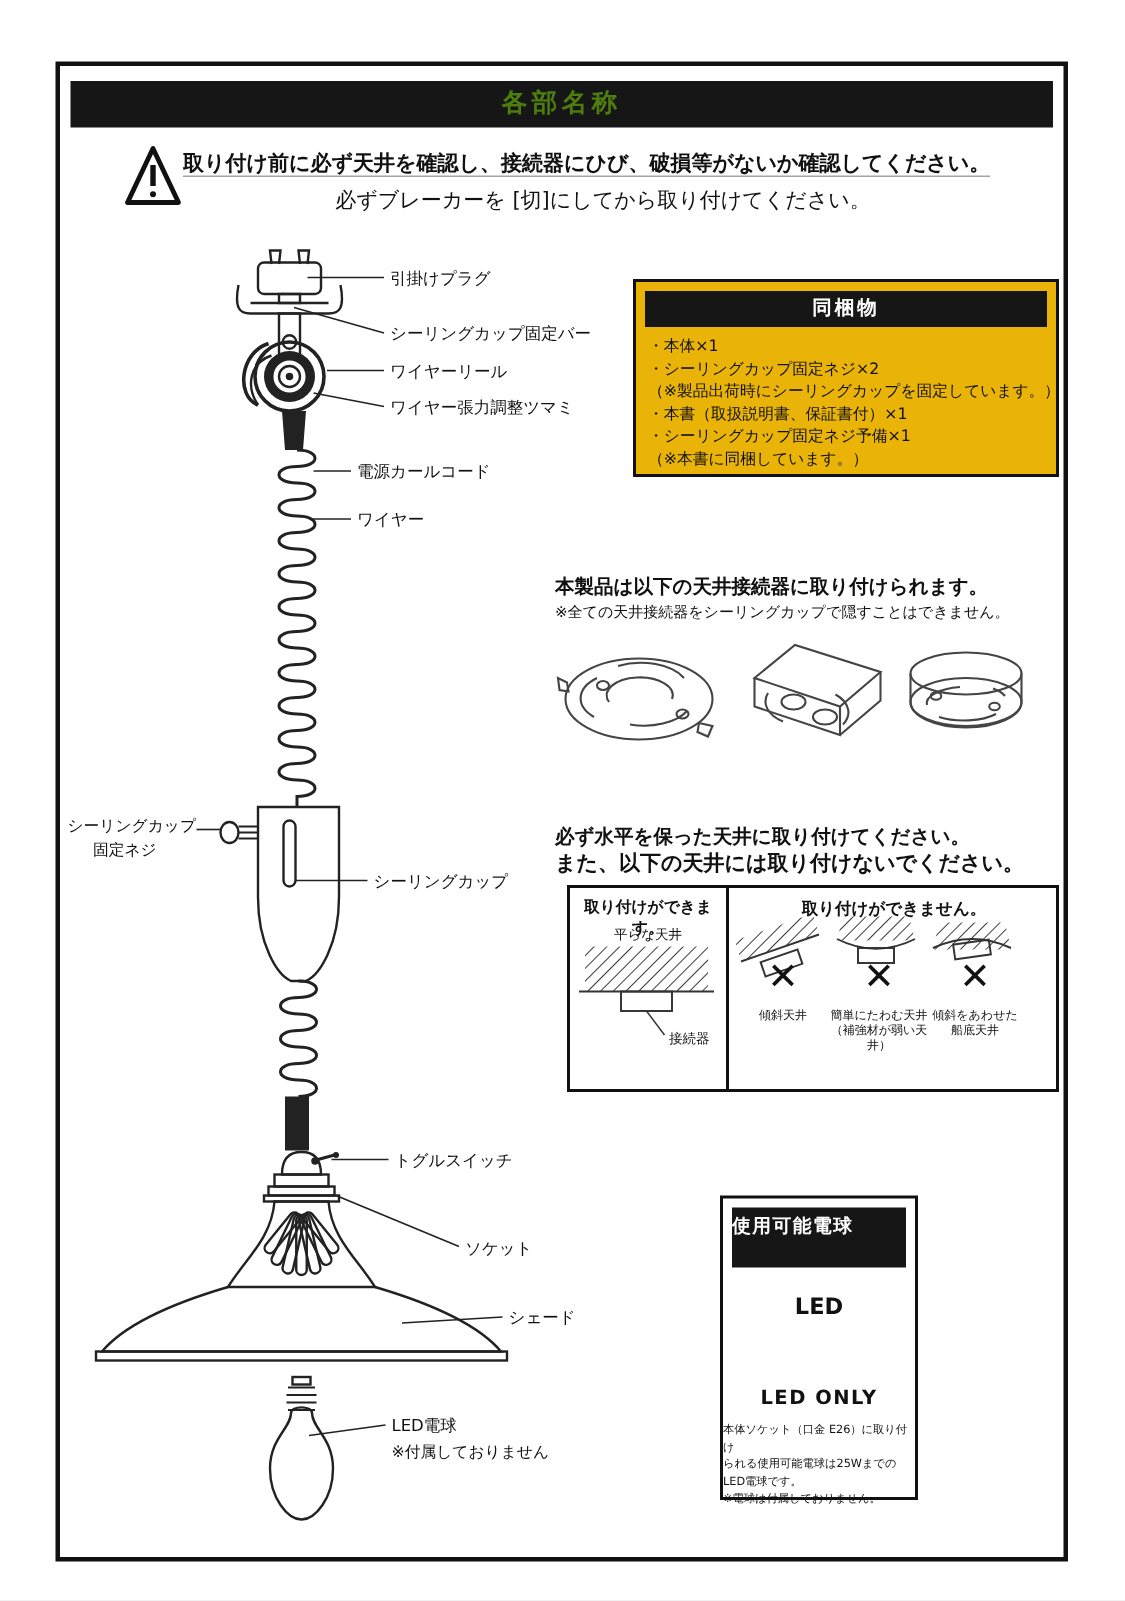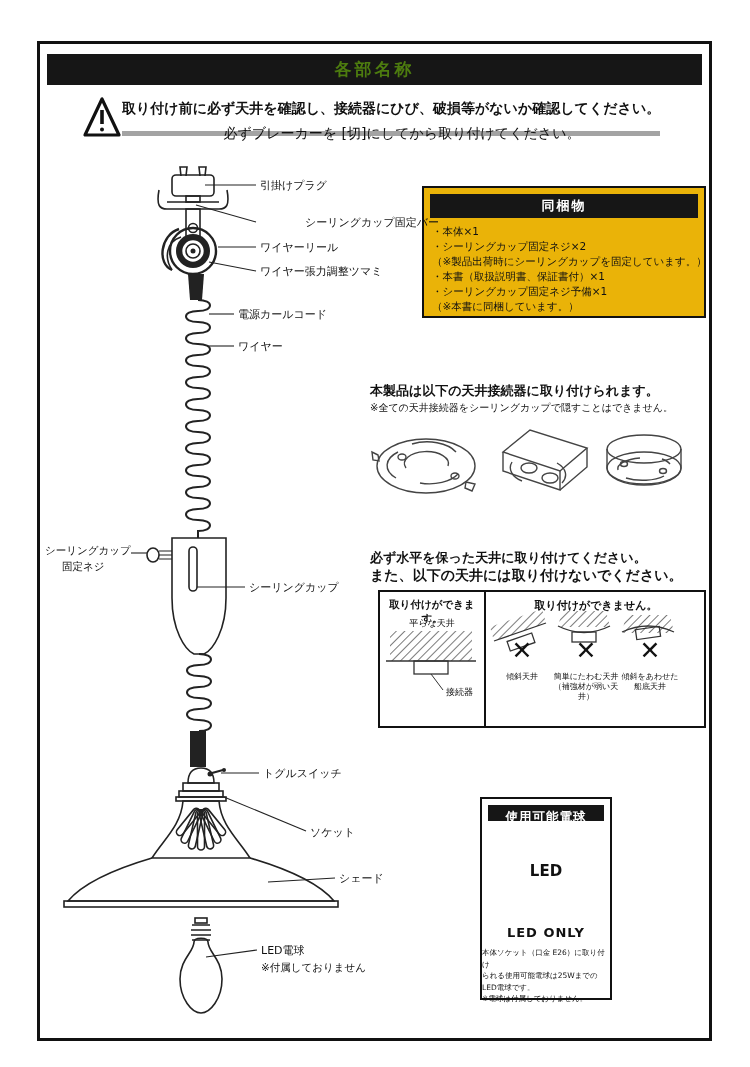--- a/index.html
+++ b/index.html
@@ -6,21 +6,21 @@
   .page{position:relative;width:750px;height:1067px;background:#ffffff;overflow:hidden;
         font-family:"DejaVu Sans","Liberation Sans",sans-serif;color:#111;}
   .abs{position:absolute;white-space:nowrap;}
   .frame{position:absolute;left:37px;top:41px;width:675px;height:1000px;
          border:3px solid #111;box-sizing:border-box;}
   .header-bar{position:absolute;left:47px;top:54px;width:655px;height:31px;background:#161616;
               color:#4d7c0f;font-size:17px;font-weight:bold;text-align:center;line-height:31px;letter-spacing:3px;}
   svg.art{position:absolute;left:0;top:0;z-index:1;}
   .txt{z-index:3;}
   .warn1{left:122px;top:100px;font-size:14px;font-weight:bold;}
-  .warn1 span{border-bottom:5px solid #a3a3a3;padding-bottom:15px;}
+  .warn1 span{border-bottom:1px solid #a3a3a3;padding-bottom:0;}
   .warn2{left:122px;top:125px;width:560px;text-align:center;font-size:14px;font-weight:normal;}
   .lbl{font-size:11px;}
   .lbl-s{font-size:10.5px;}
   
   .inc-box{position:absolute;left:422px;top:186px;width:284px;height:132px;
            border:2px solid #111;box-sizing:border-box;z-index:2;background:#eab308;}
   .inc-head{position:absolute;left:6px;top:6px;right:6px;height:24px;background:#161616;color:#fff;
             font-size:13px;font-weight:bold;text-align:center;line-height:24px;letter-spacing:2px;}
   .inc-items{position:absolute;left:8px;top:36px;right:4px;font-size:10.5px;line-height:15px;}
   .inc-items div{white-space:nowrap;}
@@ -36,22 +36,22 @@
   .ok-title{position:absolute;left:0;top:6px;width:104px;text-align:center;font-size:10.5px;font-weight:bold;}
   .ok-caption{position:absolute;left:0;top:25px;width:104px;text-align:center;font-size:9px;}
   .ok-pointer{position:absolute;left:66px;top:94px;font-size:9px;}
   .ng-title{position:absolute;left:106px;top:6px;width:220px;text-align:center;font-size:11px;font-weight:bold;}
   .ng-col{position:absolute;top:0;width:66px;text-align:center;}
   .ng-x{position:absolute;top:46px;width:100%;font-size:25px;font-weight:bold;line-height:26px;}
   .ng-cap{position:absolute;top:80px;width:100%;font-size:8px;line-height:10px;}
   
   .bulb-box{position:absolute;left:480px;top:797px;width:132px;height:203px;
             border:2px solid #111;box-sizing:border-box;z-index:2;background:#fff;}
-  .bulb-head{position:absolute;left:6px;top:6px;right:6px;height:16px;background:#161616;color:#fff;
-             font-size:12.5px;font-weight:bold;text-align:center;line-height:24px;letter-spacing:1px;}
+  .bulb-head{position:absolute;left:6px;top:6px;right:6px;height:40px;background:#161616;color:#fff;
+             font-size:12.5px;font-weight:bold;text-align:left;line-height:24px;letter-spacing:1px;}
   .led-only{position:absolute;left:0;top:126px;width:128px;text-align:center;
             font-size:13px;font-weight:bold;letter-spacing:1px;}
   .bulb-desc{position:absolute;left:0;top:148px;width:128px;
              font-size:7.5px;line-height:11.5px;}
 </style>
 </head>
 <body>
 
 <div class="page">
 
@@ -234,21 +234,21 @@
     </g>
   </svg>
 
   <div class="frame"></div>
   <div class="header-bar">各部名称</div>
 
   <div class="abs txt warn1"><span>取り付け前に必ず天井を確認し、接続器にひび、破損等がないか確認してください。</span></div>
   <div class="abs txt warn2">必ずブレーカーを [切]にしてから取り付けてください。</div>
 
   <div class="abs txt lbl" style="left:260px;top:178px;">引掛けプラグ</div>
-  <div class="abs txt lbl" style="left:260px;top:215px;margin-left:45px;">シーリングカップ固定バー</div>
+  <div class="abs txt lbl" style="left:260px;top:215px;">シーリングカップ固定バー</div>
   <div class="abs txt lbl" style="left:260px;top:240px;">ワイヤーリール</div>
   <div class="abs txt lbl" style="left:260px;top:264px;">ワイヤー張力調整ツマミ</div>
   <div class="abs txt lbl" style="left:238px;top:307px;">電源カールコード</div>
   <div class="abs txt lbl" style="left:238px;top:339px;">ワイヤー</div>
   <div class="abs txt lbl-s" style="left:45px;top:544px;">シーリングカップ</div>
   <div class="abs txt lbl-s" style="left:62px;top:560px;">固定ネジ</div>
   <div class="abs txt lbl" style="left:249px;top:580px;">シーリングカップ</div>
   <div class="abs txt lbl" style="left:263px;top:766px;">トグルスイッチ</div>
   <div class="abs txt lbl" style="left:310px;top:825px;">ソケット</div>
   <div class="abs txt lbl" style="left:339px;top:871px;">シェード</div>

